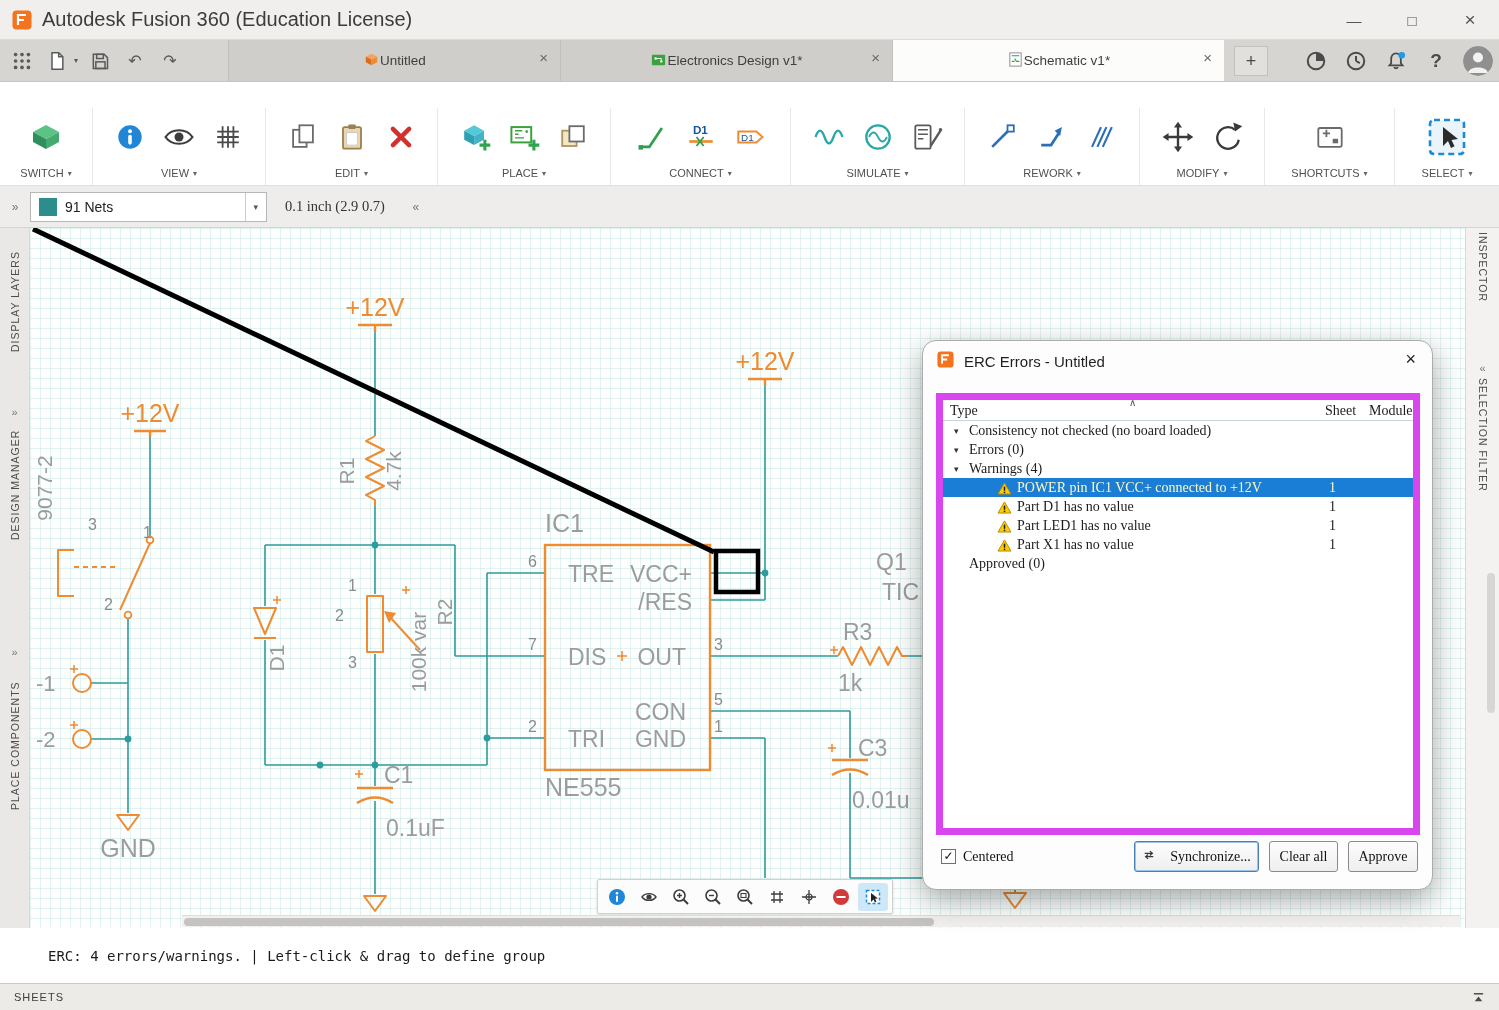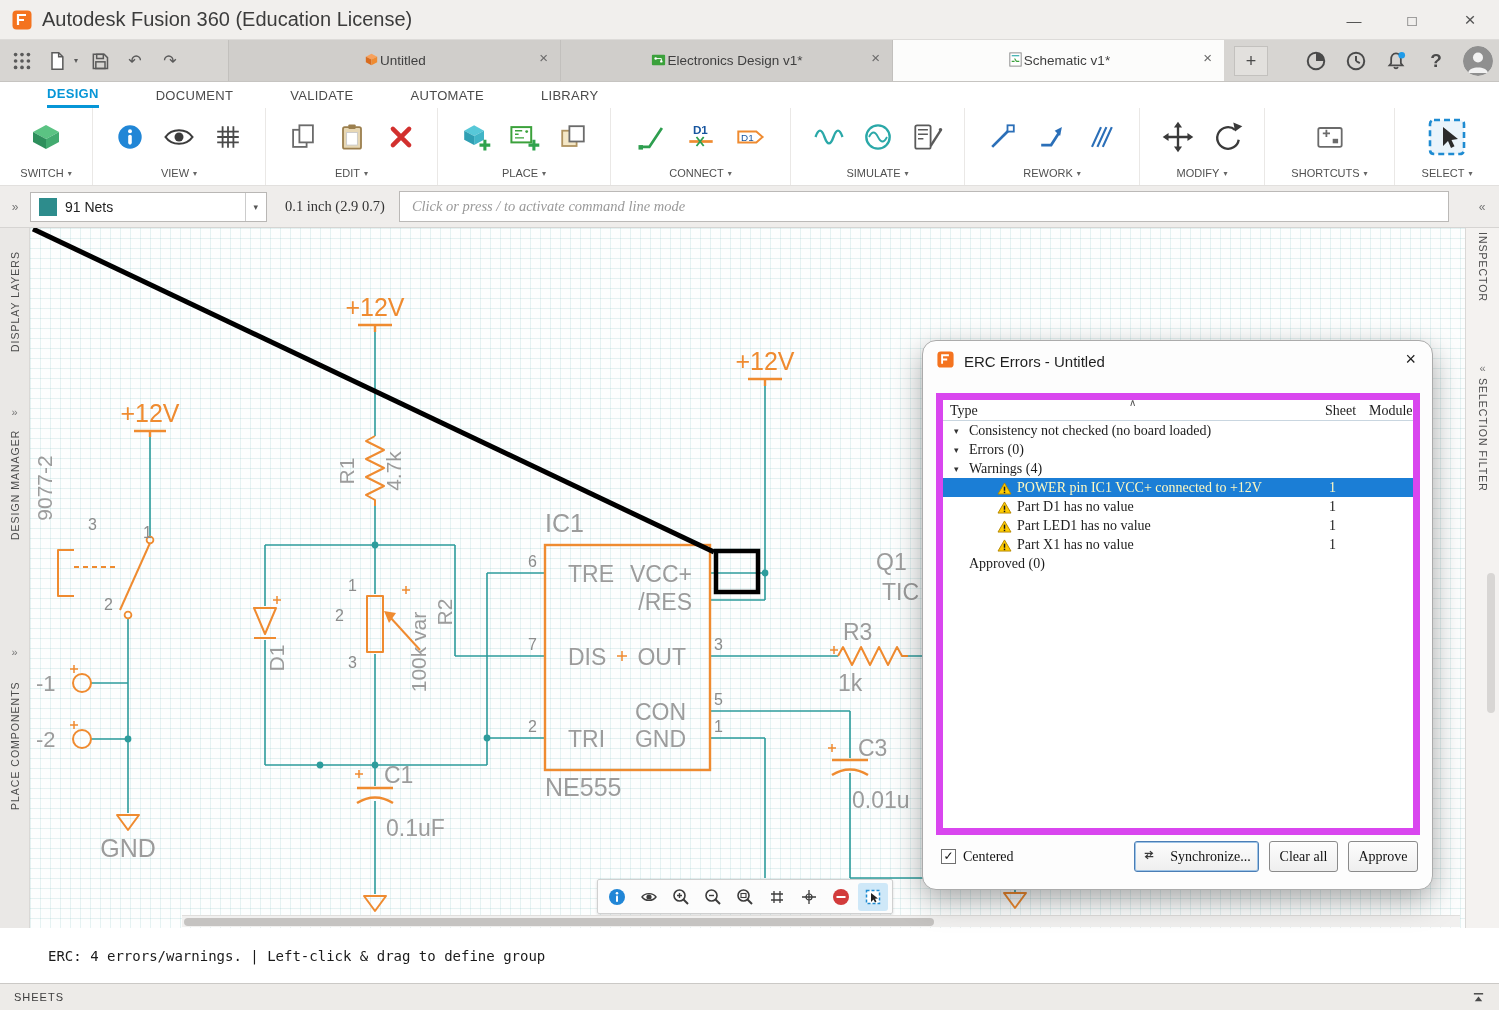--- a/index.html
+++ b/index.html
@@ -232,27 +232,20 @@
       <div class="avatar">
         <svg viewBox="0 0 30 30" width="30" height="30">
             <circle cx="15" cy="15" r="15" fill="#8F8F8F"></circle>
             <circle cx="15" cy="11.5" r="5" fill="#F2F2F2"></circle>
             <path d="M5,27 C6.5,19.8 23.5,19.8 25,27 Z" fill="#F2F2F2"></path>
           </svg>
       </div>
     </div>
   </div>
 
-  <div class="menubar">
-    <div class="menu-item active">DESIGN</div>
-    <div class="menu-item">DOCUMENT</div>
-    <div class="menu-item">VALIDATE</div>
-    <div class="menu-item">AUTOMATE</div>
-    <div class="menu-item">LIBRARY</div>
-  </div>
 
   <div class="toolbar">
     <div class="tgroup" style="width:93px">
       <div class="ticons">
         <div class="ticon">
           <svg viewBox="0 0 40 40" width="40" height="40">
               <path d="M7,15 L20,8 L33,15 L20,22 Z" fill="#5BC383"></path>
               <path d="M7,15 V25 L20,32 V22 Z" fill="#2E8F5C"></path>
               <path d="M33,15 V25 L20,32 V22 Z" fill="#43AB70"></path>
             </svg>
@@ -485,21 +478,20 @@
   </div>
 
   <div class="commandbar">
     <div class="cb-exp">»</div>
     <div class="nets-select">
       <span class="net-swatch"></span>
       <span class="nets-value">91 Nets</span>
       <span class="nets-caret">▾</span>
     </div>
     <span class="grid-info">0.1 inch (2.9 0.7)</span>
-    <input class="cmd-input" placeholder="Click or press / to activate command line mode" style="">
     <div class="cb-exp-r">«</div>
   </div>
 
   <div class="workspace">
 
     <div class="left-strip">
       <div class="vwrap" style="top:4px;height:120px">
           <span class="vtext">DISPLAY LAYERS</span>
         </div>
       <div class="strip-exp" style="top:178px">»</div>

